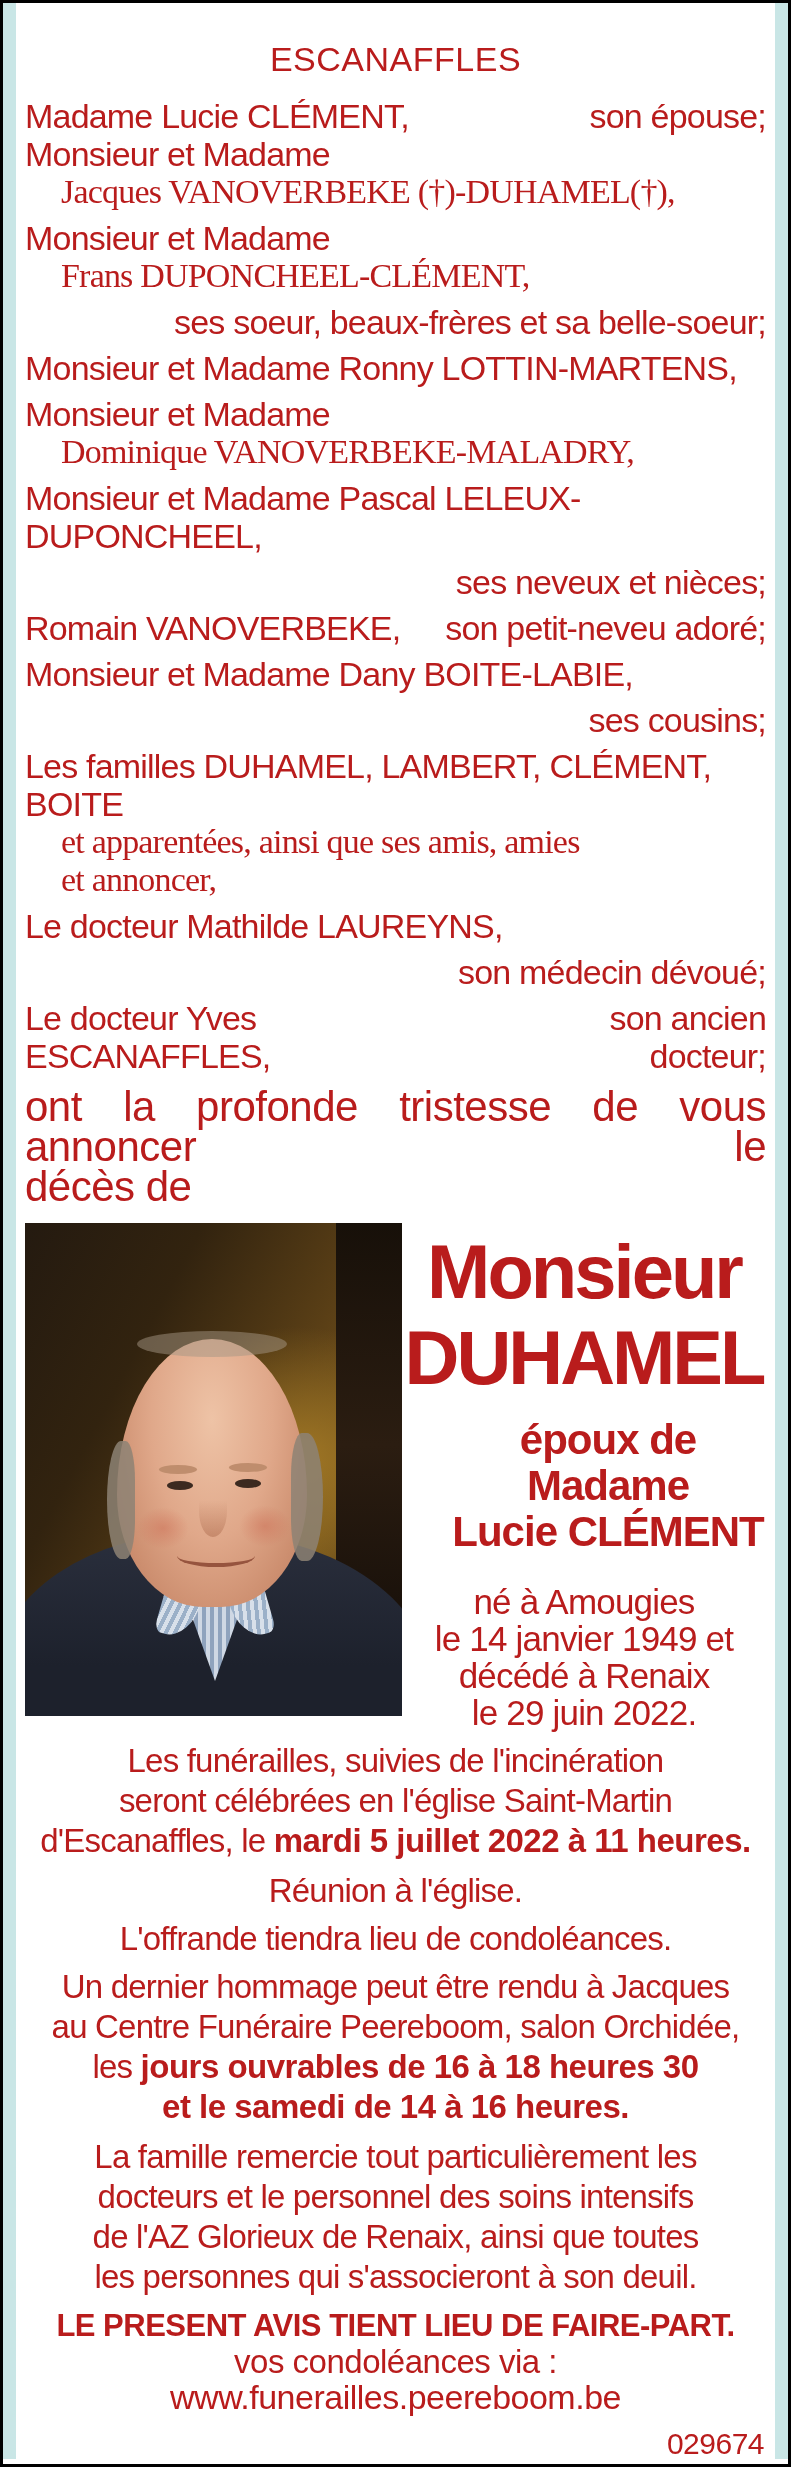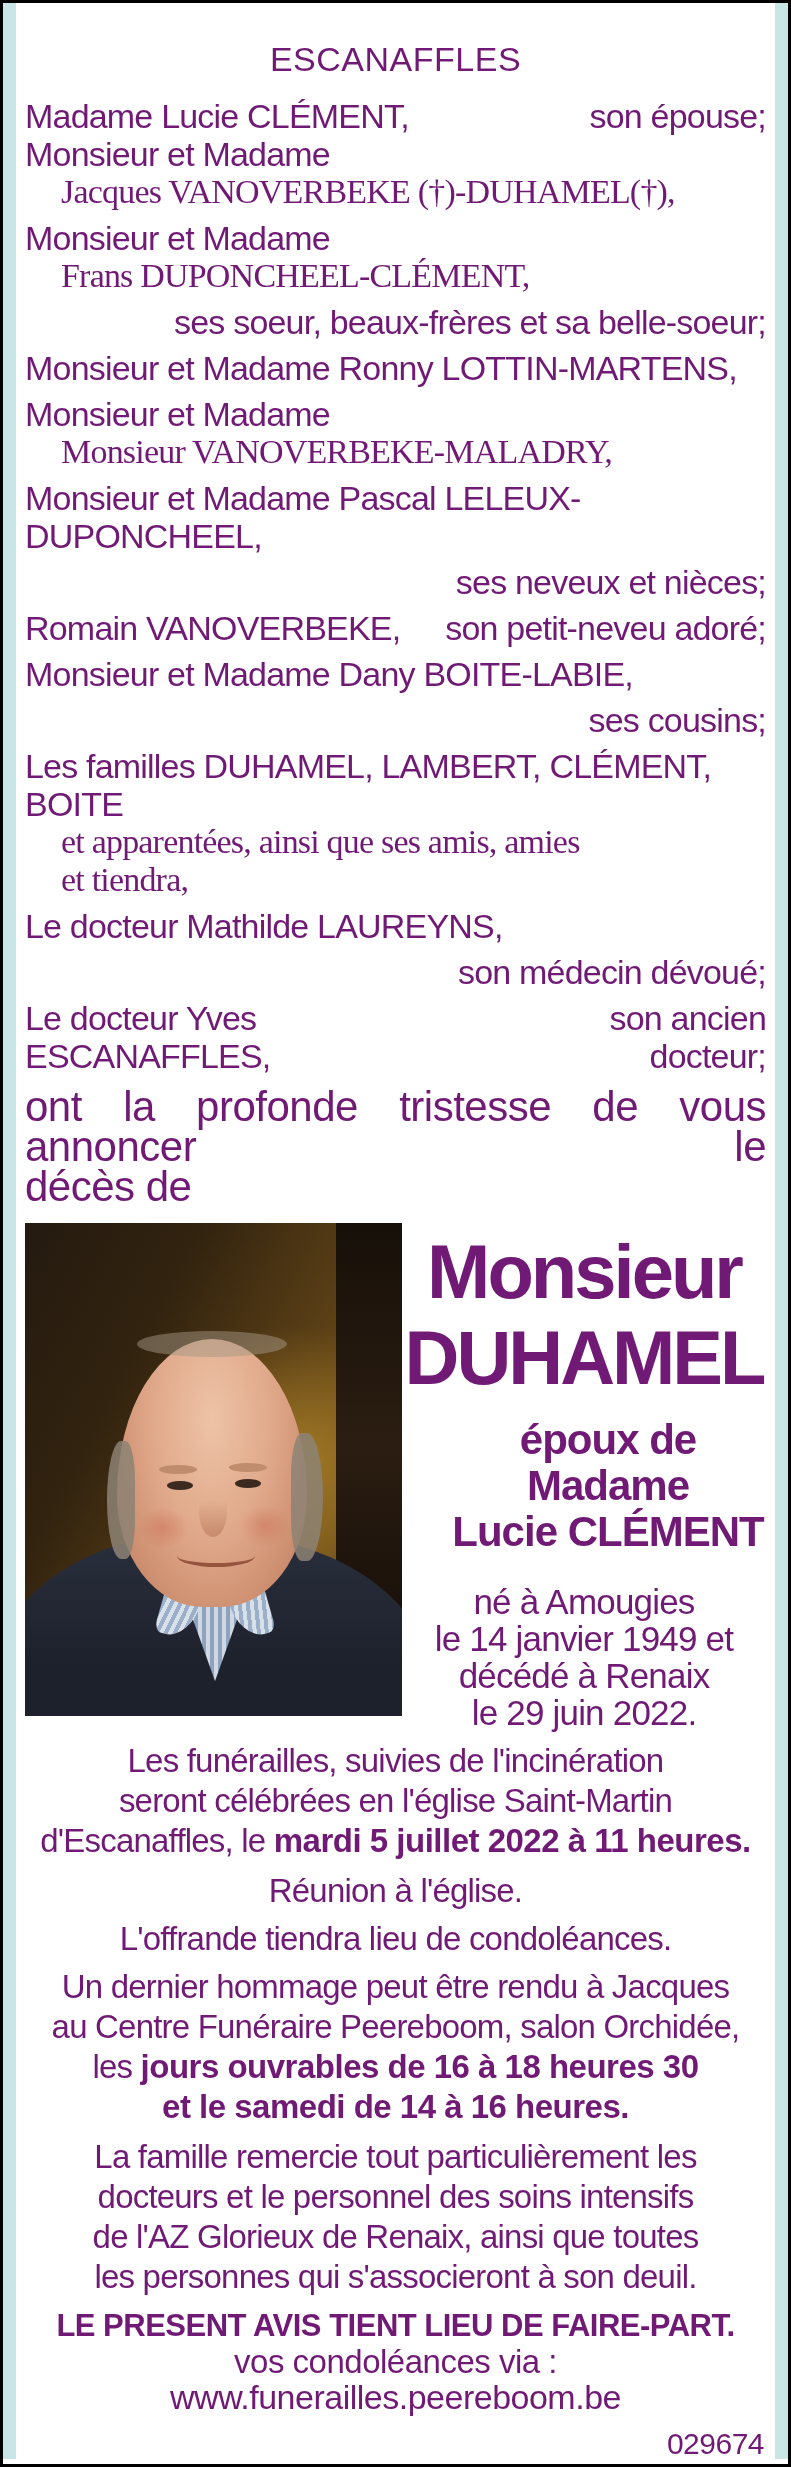--- a/index.html
+++ b/index.html
@@ -1,19 +1,19 @@
 <!DOCTYPE html>
 <html><head>
 <meta charset="utf-8">
 <style>
   html,body{margin:0;padding:0;background:#fff;}
   .page{
     position:relative;width:791px;height:2467px;box-sizing:border-box;
     background:#fff;border:3px solid #000;overflow:hidden;
-    font-family:"Liberation Sans",sans-serif;color:#701a75;
+    font-family:"Liberation Sans",sans-serif;color:#b91c1c;
   }
   .stripe{position:absolute;top:0;bottom:5px;width:13px;background:#c9e6e6;}
   .stripe.left{left:0;}
   .stripe.right{right:0;}
   .bottom-gap{position:absolute;left:0;right:0;bottom:-3px;height:5px;background:#fff;}
   .content{position:relative;margin:0 22px;letter-spacing:-0.5px;}
 
   
   .city{margin-top:38px;text-align:center;font-size:34px;line-height:36px;letter-spacing:0.5px;}
 
@@ -116,21 +116,21 @@
       <div class="fline gap">
           <span class="r">ses soeur, beaux-frères et sa belle-soeur;</span>
         </div>
       <div class="fline gap">
           <span class="l">Monsieur et Madame Ronny LOTTIN-MARTENS,</span>
         </div>
       <div class="fline gap">
           <span class="l">Monsieur et Madame</span>
         </div>
       <div class="fline ind">
-          <span class="l">Monsieur VANOVERBEKE-MALADRY,</span>
+          <span class="l">Dominique VANOVERBEKE-MALADRY,</span>
         </div>
       <div class="fline gap">
           <span class="l">Monsieur et Madame Pascal LELEUX-DUPONCHEEL,</span>
         </div>
       <div class="fline gap">
           <span class="r">ses neveux et nièces;</span>
         </div>
       <div class="fline gap">
           <span class="l">Romain VANOVERBEKE,</span>
           <span class="r">son petit-neveu adoré;</span>
@@ -141,21 +141,21 @@
       <div class="fline gap">
           <span class="r">ses cousins;</span>
         </div>
       <div class="fline gap">
           <span class="l">Les familles DUHAMEL, LAMBERT, CLÉMENT, BOITE</span>
         </div>
       <div class="fline ind">
           <span class="l">et apparentées, ainsi que ses amis, amies</span>
         </div>
       <div class="fline ind">
-          <span class="l">et tiendra,</span>
+          <span class="l">et annoncer,</span>
         </div>
       <div class="fline gap">
           <span class="l">Le docteur Mathilde LAUREYNS,</span>
         </div>
       <div class="fline gap">
           <span class="r">son médecin dévoué;</span>
         </div>
       <div class="fline gap">
           <span class="l">Le docteur Yves ESCANAFFLES,</span>
           <span class="r">son ancien docteur;</span>

